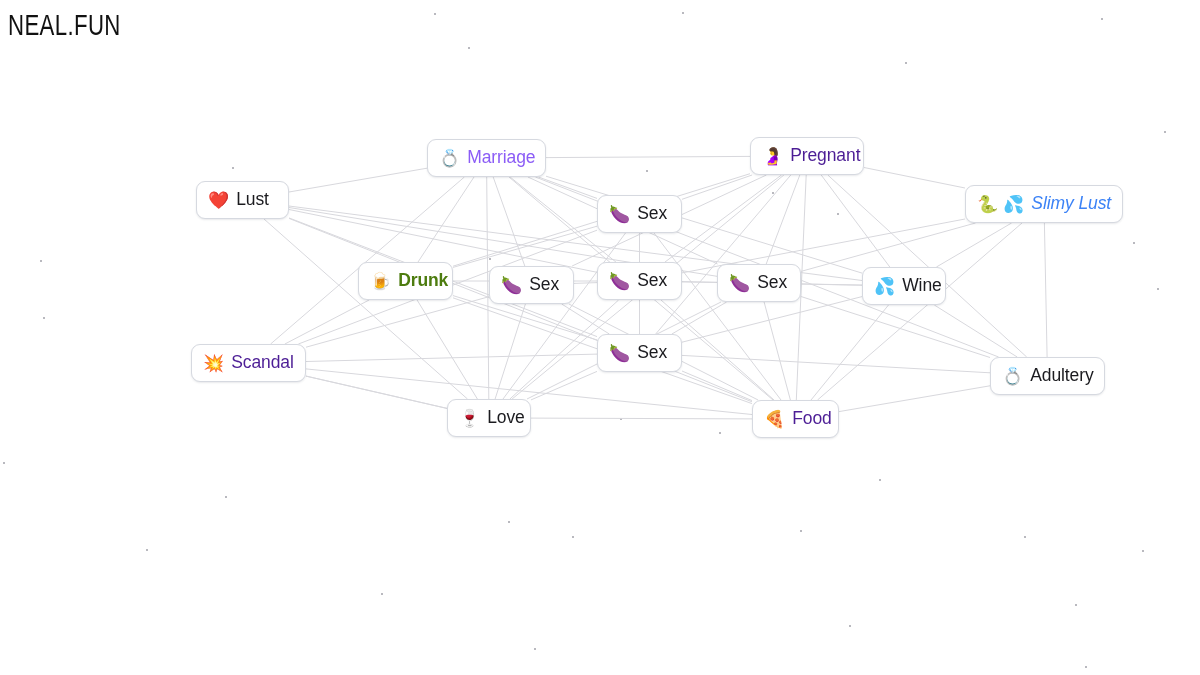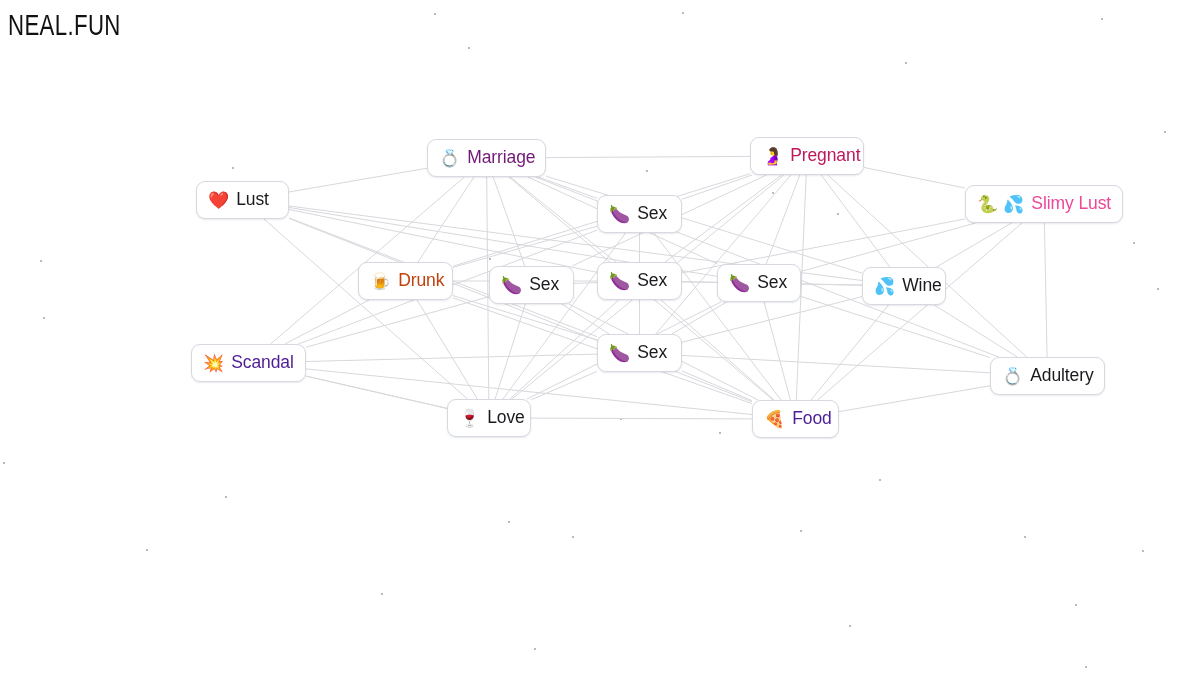--- a/index.html
+++ b/index.html
@@ -210,42 +210,42 @@
       <line x1="682.0" y1="355.4" x2="990.0" y2="372.8" stroke="#d8d8dd" stroke-width="1" shape-rendering="geometricPrecision"></line>
       <line x1="531.0" y1="418.1" x2="752.0" y2="418.9" stroke="#d8d8dd" stroke-width="1" shape-rendering="geometricPrecision"></line>
       <line x1="839.0" y1="411.6" x2="990.0" y2="385.8" stroke="#d8d8dd" stroke-width="1" shape-rendering="geometricPrecision"></line>
       <line x1="447.0" y1="408.4" x2="306.0" y2="376.1" stroke="#d8d8dd" stroke-width="1" shape-rendering="geometricPrecision"></line>
     </g>
 </svg>
 
 <div id="node-layer">
     <div class="node" style="left: 427px; top: 139px; width: 119px; background: rgb(255, 255, 255); border-color: rgb(214, 217, 224);">
       <span class="emo">💍</span>
-      <span class="lbl" style="color: #701a75;">Marriage</span>
+      <span class="lbl" style="color: #8b5cf6;">Marriage</span>
     </div>
     <div class="node" style="left: 750px; top: 137px; width: 114px; background: rgb(255, 255, 255); border-color: rgb(214, 217, 224);">
       <span class="emo">🤰</span>
-      <span class="lbl" style="color: #be185d; text-align: right;">Pregnant</span>
+      <span class="lbl" style="color: #4c1d95; text-align: right;">Pregnant</span>
     </div>
     <div class="node" style="left: 196px; top: 181px; width: 93px; background: rgb(255, 255, 255); border-color: rgb(214, 217, 224);">
       <span class="emo">❤️</span>
       <span class="lbl" style="color: rgb(27, 27, 31);">Lust</span>
     </div>
     <div class="node" style="left: 965px; top: 185px; width: 158px; background: rgb(255, 255, 255); border-color: rgb(214, 217, 224);">
       <span class="emo">🐍</span>
       <span class="emo emo2">💦</span>
-      <span class="lbl" style="color: #ec4899;">Slimy Lust</span>
+      <span class="lbl" style="color: #3b82f6; font-style: italic;">Slimy Lust</span>
     </div>
     <div class="node" style="left: 597px; top: 195px; width: 85px; background: rgb(255, 255, 255); border-color: rgb(214, 217, 224);">
       <span class="emo">🍆</span>
       <span class="lbl" style="color: rgb(27, 27, 31);">Sex</span>
     </div>
     <div class="node" style="left: 358px; top: 262px; width: 95px; background: rgb(255, 255, 255); border-color: rgb(214, 217, 224);">
       <span class="emo">🍺</span>
-      <span class="lbl" style="color: #c2410c;">Drunk</span>
+      <span class="lbl" style="color: #4d7c0f; font-weight: bold;">Drunk</span>
     </div>
     <div class="node" style="left: 489px; top: 266px; width: 85px; background: rgb(255, 255, 255); border-color: rgb(214, 217, 224);">
       <span class="emo">🍆</span>
       <span class="lbl" style="color: rgb(27, 27, 31);">Sex</span>
     </div>
     <div class="node" style="left: 597px; top: 262px; width: 85px; background: rgb(255, 255, 255); border-color: rgb(214, 217, 224);">
       <span class="emo">🍆</span>
       <span class="lbl" style="color: rgb(27, 27, 31);">Sex</span>
     </div>
     <div class="node" style="left: 717px; top: 264px; width: 84px; background: rgb(255, 255, 255); border-color: rgb(214, 217, 224);">

